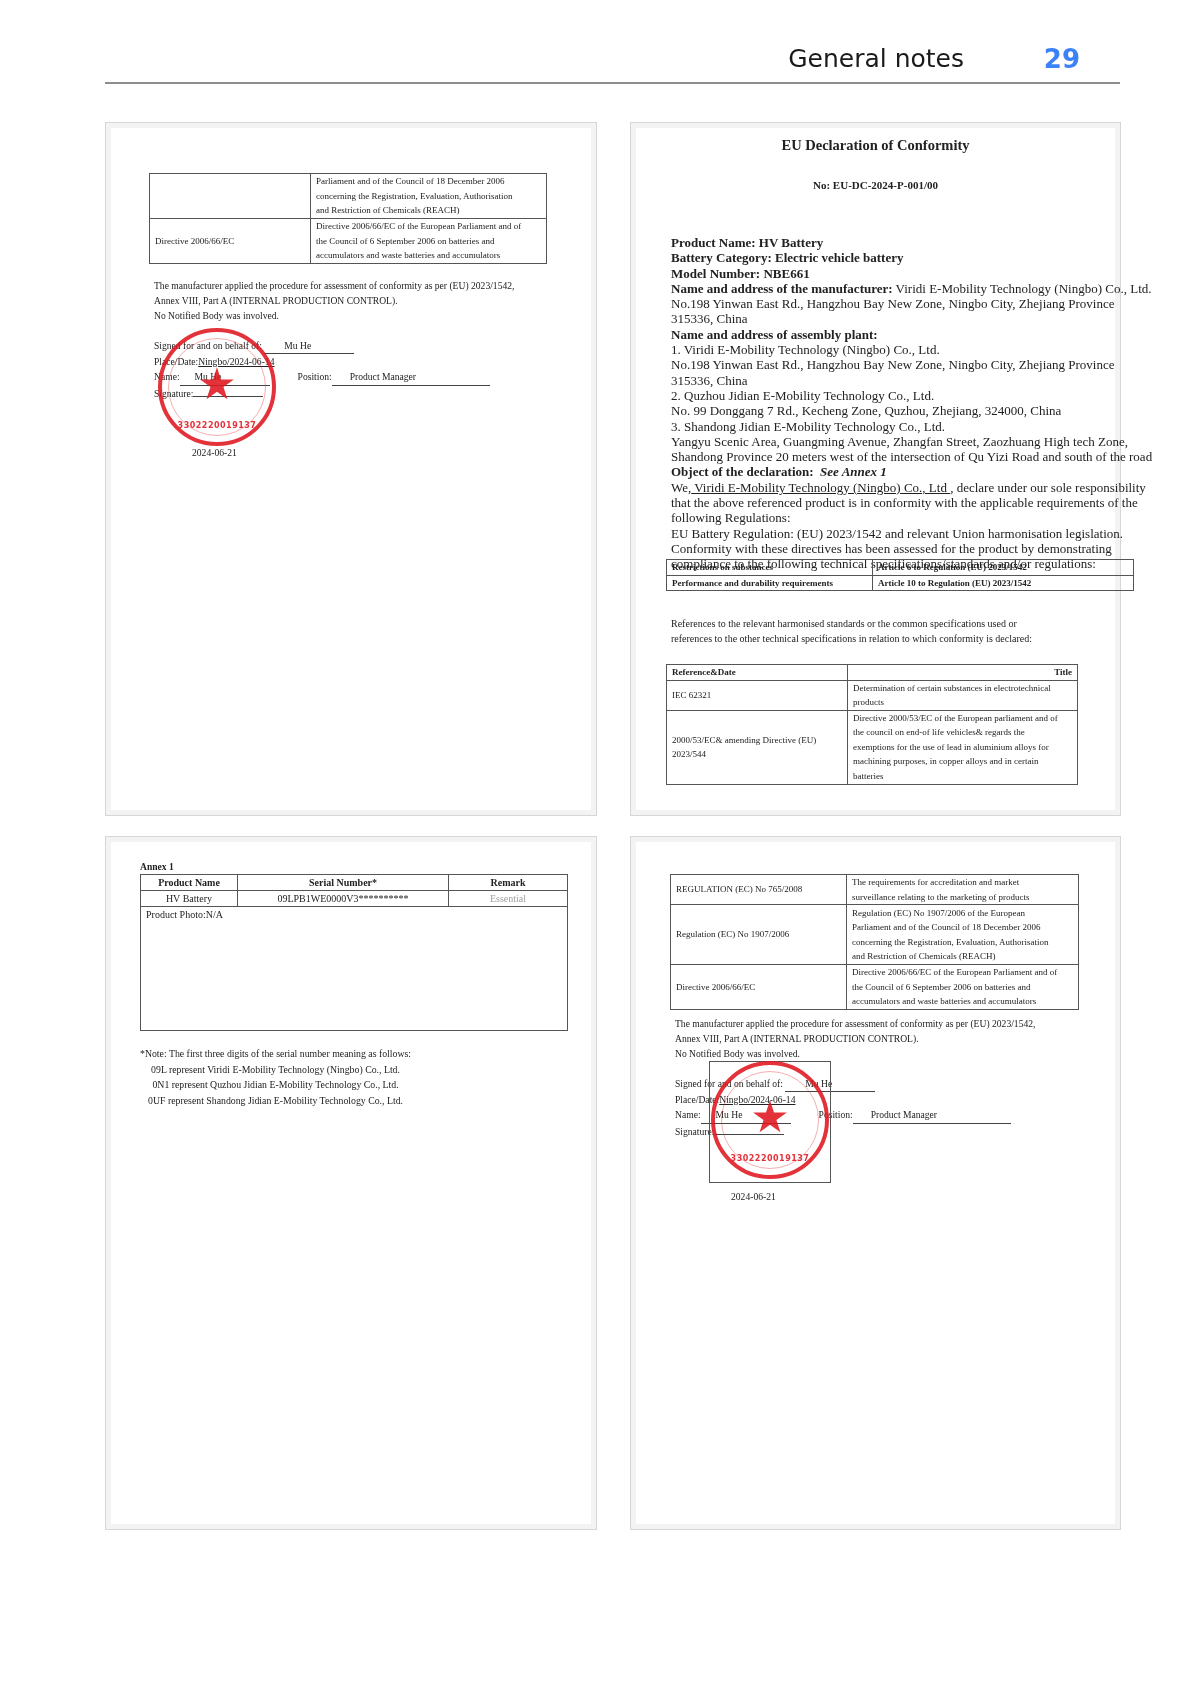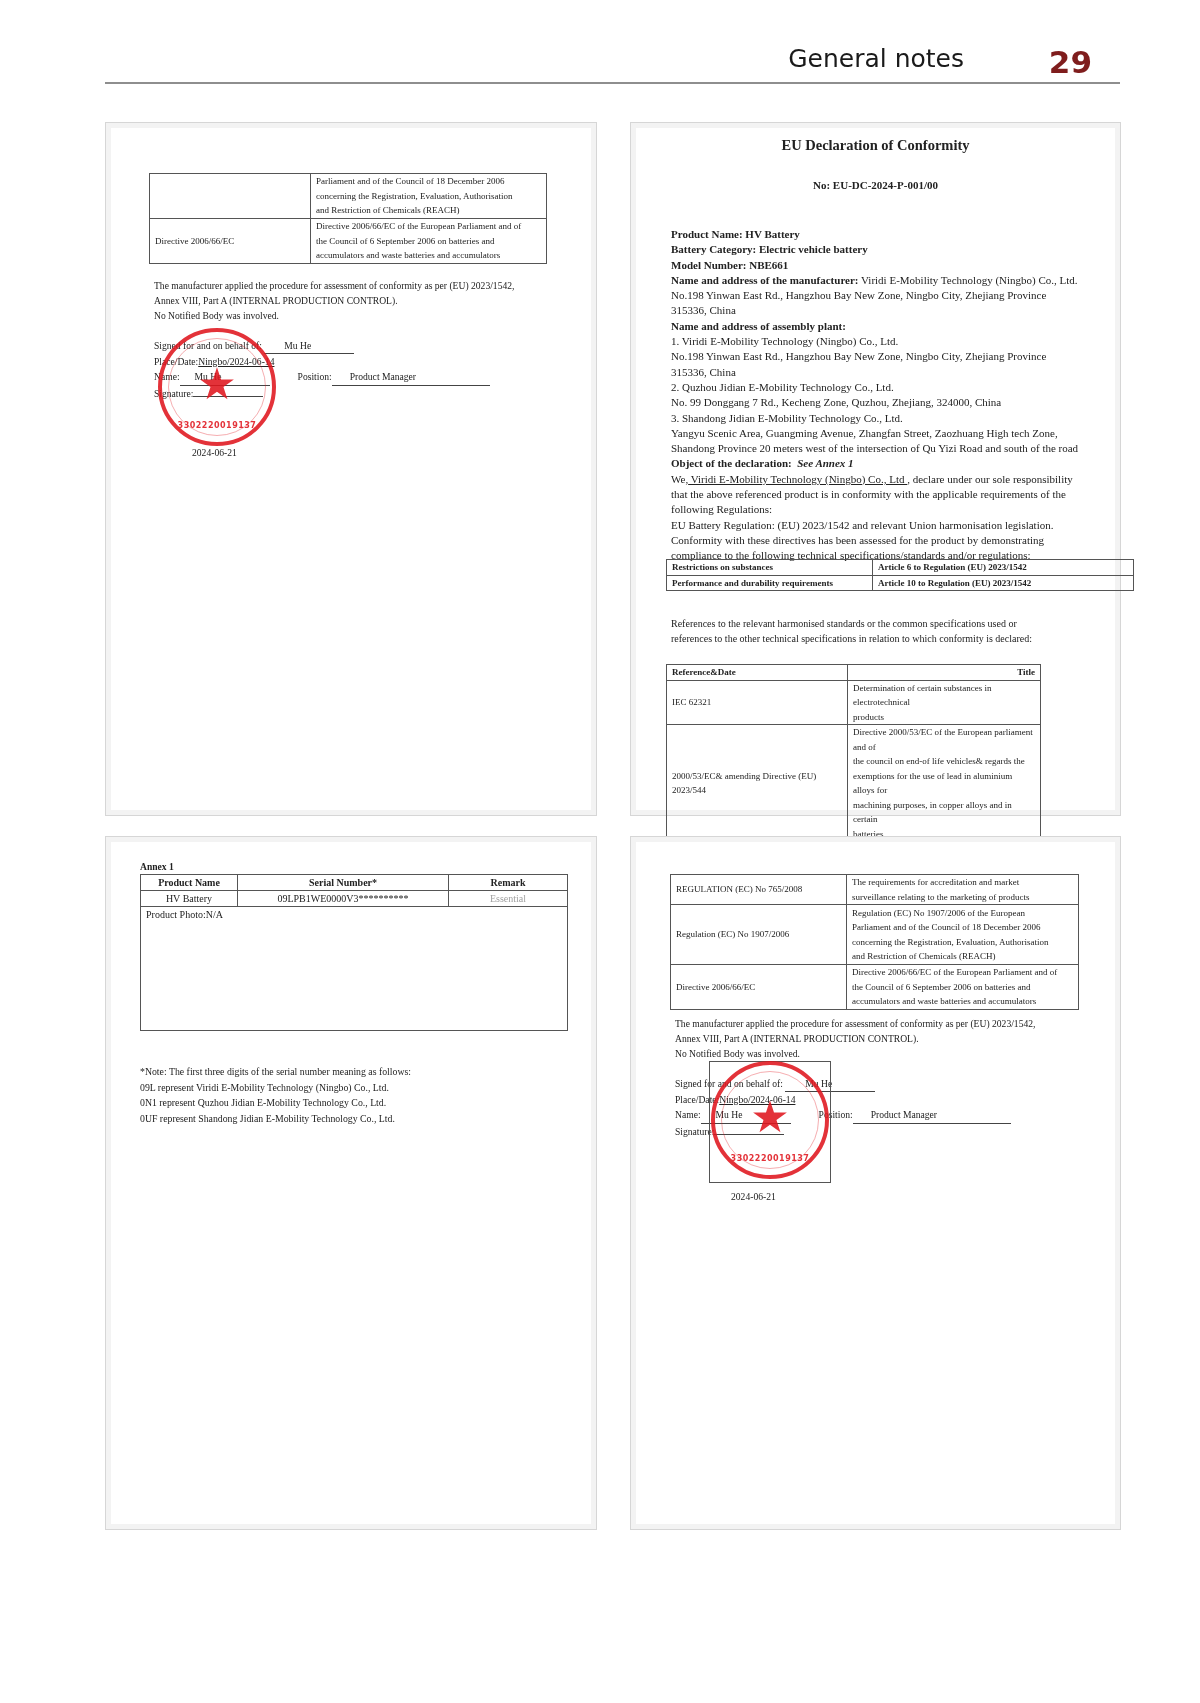--- a/index.html
+++ b/index.html
@@ -1,18 +1,18 @@
 <!DOCTYPE html>
 <html><head>
 <meta charset="utf-8">
 <style>
   html, body { margin:0; padding:0; background:#ffffff; }
   body { width:1200px; height:1703px; position:relative; overflow:hidden; font-family:"Liberation Serif", serif; color:#222; }
   .hdr-title { position:absolute; right:236px; top:44px; font-family:"DejaVu Sans", sans-serif; font-size:25px; color:#1a1a1a; }
-  .hdr-num { position:absolute; right:108px; top:44px; font-family:"DejaVu Sans", sans-serif; font-size:31px; font-weight:bold; color:#7f1d1d; }
+  .hdr-num { position:absolute; right:120px; top:44px; font-family:"DejaVu Sans", sans-serif; font-size:26px; font-weight:bold; color:#3b82f6; }
   .hdr-rule { position:absolute; left:105px; top:82px; width:1015px; height:2px; background:#8e8e8e; }
 
   .page { position:absolute; background:#fff; border:1px solid #d6d6d6; box-shadow: inset 0 0 0 5px #f3f3f3; box-sizing:border-box; }
   .p1 { left:105px; top:122px; width:492px; height:694px; }
   .p2 { left:630px; top:122px; width:491px; height:694px; }
   .p3 { left:105px; top:836px; width:492px; height:694px; }
   .p4 { left:630px; top:836px; width:491px; height:694px; }
 
   table { border-collapse:collapse; position:absolute; font-size:9px; line-height:14.5px; }
   td, th { border:1px solid #555; padding:0 5px; vertical-align:middle; font-weight:normal; text-align:left; }
@@ -74,21 +74,21 @@
     <div class="star">★</div>
     <div class="code">3302220019137</div>
   </div>
   <div class="txt" style="left:86px; top:322px;">2024-06-21</div>
 </div>
 
 <div class="page p2">
   <div class="b" style="position:absolute; left:0; width:100%; top:14px; text-align:center; font-size:14.5px;">EU Declaration of Conformity</div>
   <div class="b" style="position:absolute; left:0; width:100%; top:56px; text-align:center; font-size:11px;">No: EU-DC-2024-P-001/00</div>
 
-  <div class="txt" style="left:40px; top:104px; font-size:11px; line-height:15.3px;">
+  <div class="txt" style="left:40px; top:112px; font-size:13px; line-height:15.3px;">
     <div><span class="b">Product Name:</span> <span class="b">HV Battery</span></div>
     <div><span class="b">Battery Category:</span> <span class="b">Electric vehicle battery</span></div>
     <div><span class="b">Model Number:</span> <span class="b">NBE661</span></div>
     <div><span class="b">Name and address of the manufacturer:</span> <span>Viridi E-Mobility Technology (Ningbo) Co., Ltd.</span></div>
     <div>No.198 Yinwan East Rd., Hangzhou Bay New Zone, Ningbo City, Zhejiang Province</div>
     <div>315336, China</div>
     <div class="b">Name and address of assembly plant:</div>
     <div>1. Viridi E-Mobility Technology (Ningbo) Co., Ltd.</div>
     <div>No.198 Yinwan East Rd., Hangzhou Bay New Zone, Ningbo City, Zhejiang Province</div>
     <div>315336, China</div>
@@ -121,21 +121,21 @@
       <td class="b">Article 10 to Regulation (EU) 2023/1542</td>
     </tr>
   </tbody>
     </table>
 
   <div class="txt" style="left:40px; top:493px; font-size:10px;">
     <div>References to the relevant harmonised standards or the common specifications used or</div>
     <div>references to the other technical specifications in relation to which conformity is declared:</div>
   </div>
 
-  <table style="left:35px; top:541px; width:375px;">
+  <table style="left:35px; top:541px; width:412px;">
     <tbody>
         <tr style="height:15px;">
       <th class="b" style="width:170px; font-weight:bold;">Reference&amp;Date</th>
       <th class="b" style="font-weight:bold;text-align:right;">Title</th>
     </tr>
     <tr style="height:30px;">
       <td>
             <div>IEC 62321</div>
           </td>
       <td>
@@ -173,21 +173,21 @@
       <td style="text-align:center;">HV Battery</td>
       <td style="text-align:center;">09LPB1WE0000V3**********</td>
       <td style="text-align:center; color:#a0a0a0;">Essential</td>
     </tr>
     <tr style="height:124px;">
       <td colspan="3" style="vertical-align:top;"><span>Product Photo:N/A</span></td>
     </tr>
   </tbody>
     </table>
 
-  <div class="txt" style="left:34px; top:227px; font-size:9.8px; line-height:15.7px;">
+  <div class="txt" style="left:34px; top:209px; font-size:9.8px; line-height:15.7px;text-align:center;">
     <div>*Note: The first three digits of the serial number meaning as follows:</div>
     <div>09L represent Viridi E-Mobility Technology (Ningbo) Co., Ltd.</div>
     <div>0N1 represent Quzhou Jidian E-Mobility Technology Co., Ltd.</div>
     <div>0UF represent Shandong Jidian E-Mobility Technology Co., Ltd.</div>
   </div>
 </div>
 
 <div class="page p4">
   <table style="left:39px; top:37px; width:409px;">
     <tbody>

